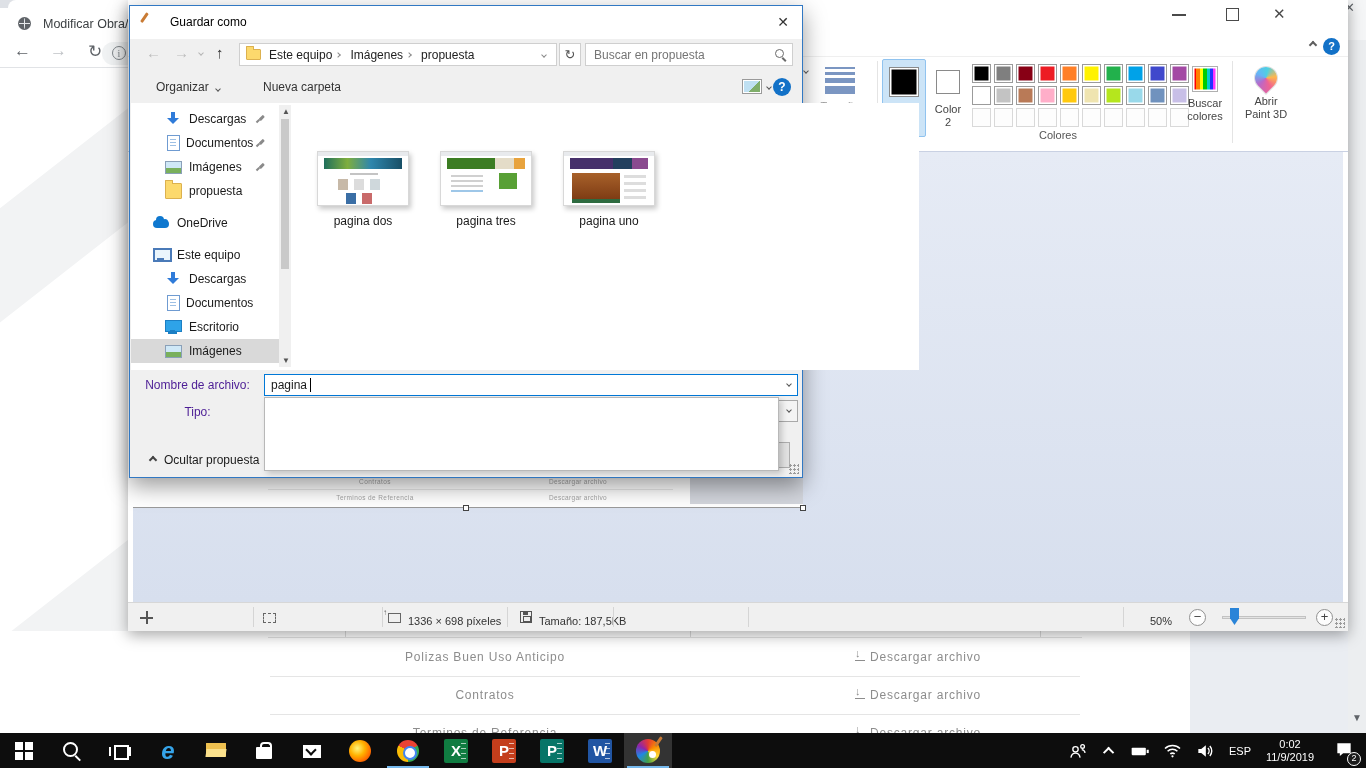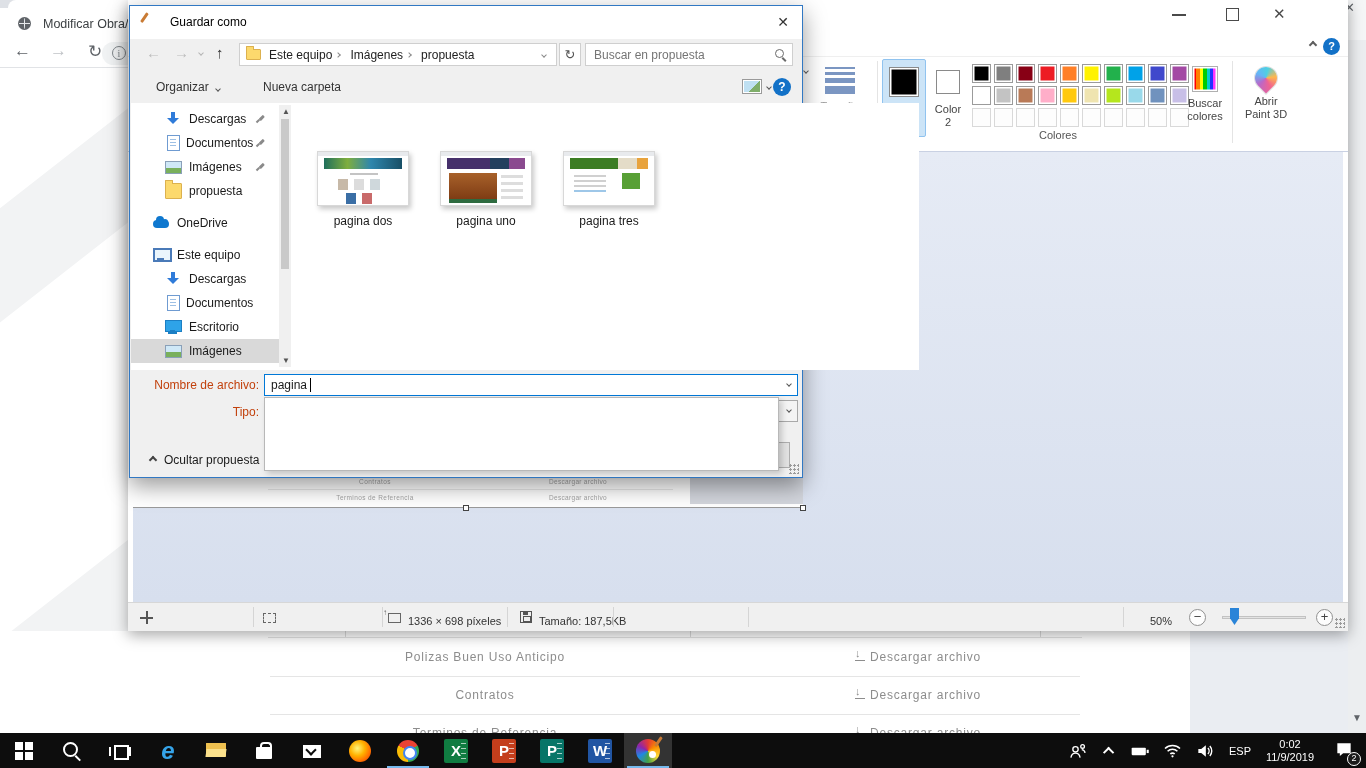--- a/index.html
+++ b/index.html
@@ -156,21 +156,21 @@
   .thumb-tres .band { background:linear-gradient(90deg,#3c7d23 0 62%,#e4dcc8 62% 86%,#e8a33d 86%); }
   .thumb-uno .band { background:linear-gradient(90deg,#46306b 0 55%,#23405e 55% 80%,#8a4a8f 80%); }
   .art { position:absolute; left:6px; right:6px; top:19px; bottom:3px; }
   .thumb-dos .art::before { content:""; position:absolute; left:14px; top:8px; width:10px; height:11px; background:#c7b9a8; box-shadow:16px 0 0 #dcdcdc,32px 0 0 #cfd8dc,8px 14px 0 #3a6ea5,24px 14px 0 #c96a6a; }
   .thumb-dos .art::after { content:""; position:absolute; left:26px; top:2px; width:28px; height:2px; background:#c4c4c4; }
   .thumb-tres .art::before { content:""; position:absolute; left:4px; top:4px; width:32px; height:2px; background:#d0d0d0; box-shadow:0 5px 0 #d0d0d0,0 10px 0 #d0d0d0,0 15px 0 #9ec7e8; }
   .thumb-tres .art::after { content:""; position:absolute; right:8px; top:2px; width:18px; height:16px; background:#58a035; }
   .thumb-uno .art::before { content:""; position:absolute; left:2px; top:2px; width:48px; height:26px; background:linear-gradient(#a8612a,#7e3c14); border-bottom:4px solid #2e6b40; }
   .thumb-uno .art::after { content:""; position:absolute; right:2px; top:4px; width:22px; height:3px; background:#ddd; box-shadow:0 7px 0 #ddd,0 14px 0 #ddd,0 21px 0 #ddd; }
   .fname { margin-top:8px; font-size:12px; color:#1a1a1a; }
-  .frow-label { position:absolute; width:123px; text-align:right; color:#c2410c; }
+  .frow-label { position:absolute; width:123px; text-align:center; color:#4c1d95; }
   .fn-input { position:absolute; left:134px; top:368px; width:534px; height:22px; background:#fff; border:1px solid #0078d7; display:flex; align-items:center; padding-left:6px; }
   .fn-input .val { white-space:pre; }
   .caret { width:1px; height:14px; background:#000; }
   .fn-dd { position:absolute; right:6px; top:7px; }
   .type-combo { position:absolute; left:134px; top:394px; width:534px; height:22px; background:#f4f4f4; border:1px solid #a9a9a9; }
   .type-dd { position:absolute; right:6px; top:7px; }
   .btn-sliver { position:absolute; left:558px; top:436px; width:102px; height:26px; background:#e1e1e1; border:1px solid #adadad; }
   .suggest { position:absolute; left:134px; top:391px; width:515px; height:74px; background:#fff; border:1px solid #b8b8b8; box-shadow:3px 3px 6px rgba(0,0,0,.18); }
   .hidefolders { position:absolute; left:20px; top:444px; height:20px; display:flex; align-items:center; gap:8px; color:#1a1a1a; }
 
@@ -527,33 +527,33 @@
 
           <div class="fitem">
             <div class="thumb thumb-dos">
               <div class="band"></div>
               <div class="art"></div>
             </div>
             <div class="fname">pagina dos</div>
           </div>
 
           <div class="fitem">
+            <div class="thumb thumb-tres">
+              <div class="band"></div>
+              <div class="art"></div>
+            </div>
+            <div class="fname">pagina tres</div>
+          </div>
+
+          <div class="fitem">
             <div class="thumb thumb-uno">
               <div class="band"></div>
               <div class="art"></div>
             </div>
             <div class="fname">pagina uno</div>
-          </div>
-
-          <div class="fitem">
-            <div class="thumb thumb-tres">
-              <div class="band"></div>
-              <div class="art"></div>
-            </div>
-            <div class="fname">pagina tres</div>
           </div>
         </div>
     </div>
 
     <span class="frow-label" style="left:6px; top:372px;">Nombre de archivo:</span>
     <div class="fn-input">
       <span class="val">pagina </span>
       <span class="caret"></span>
       <span class="cv down sm fn-dd" style="border-color:#555;"></span>
     </div>

